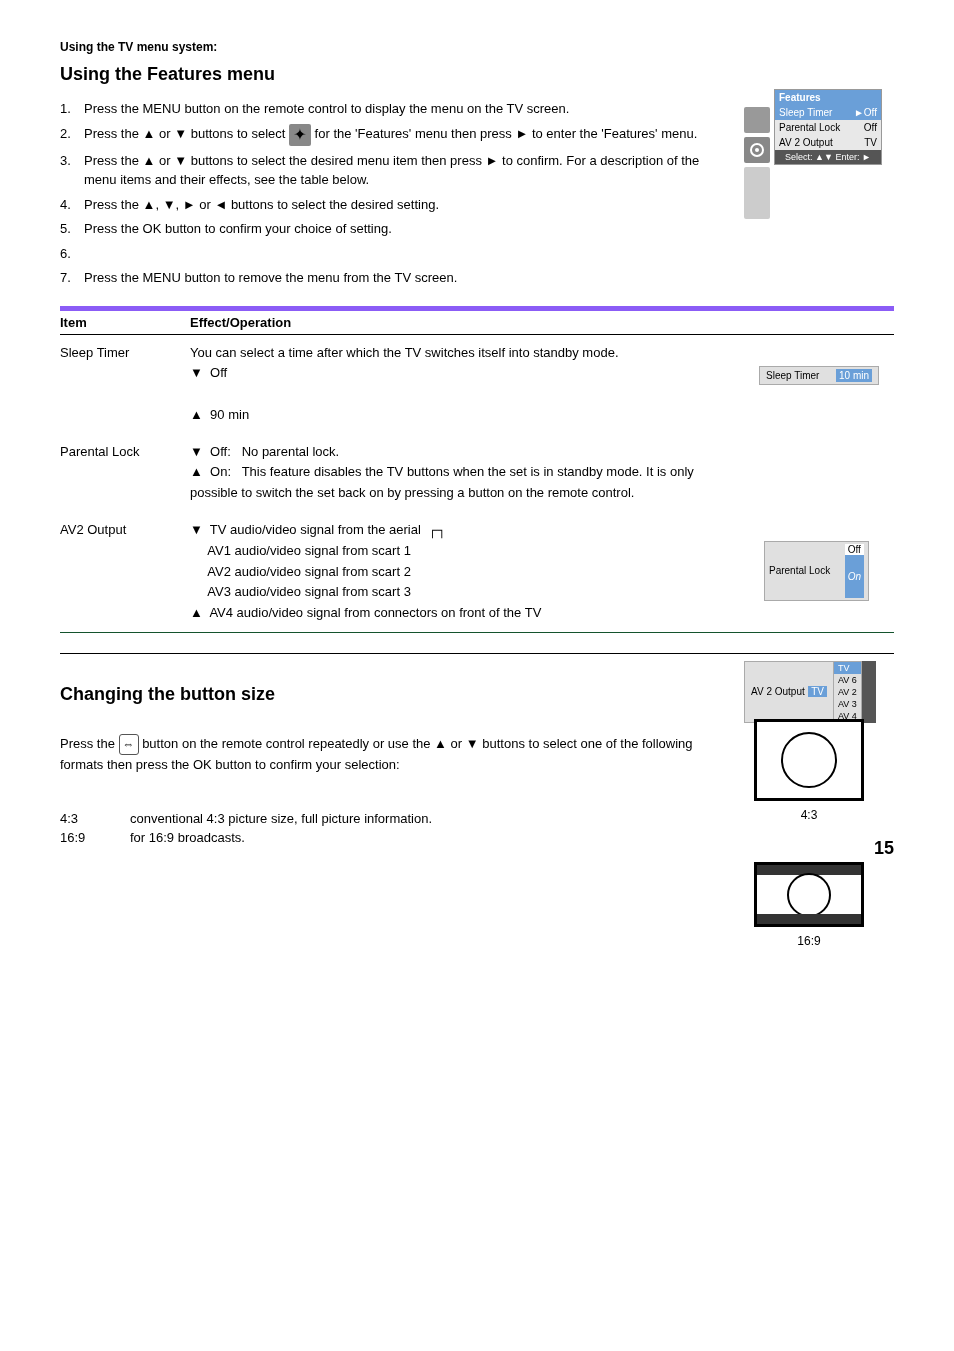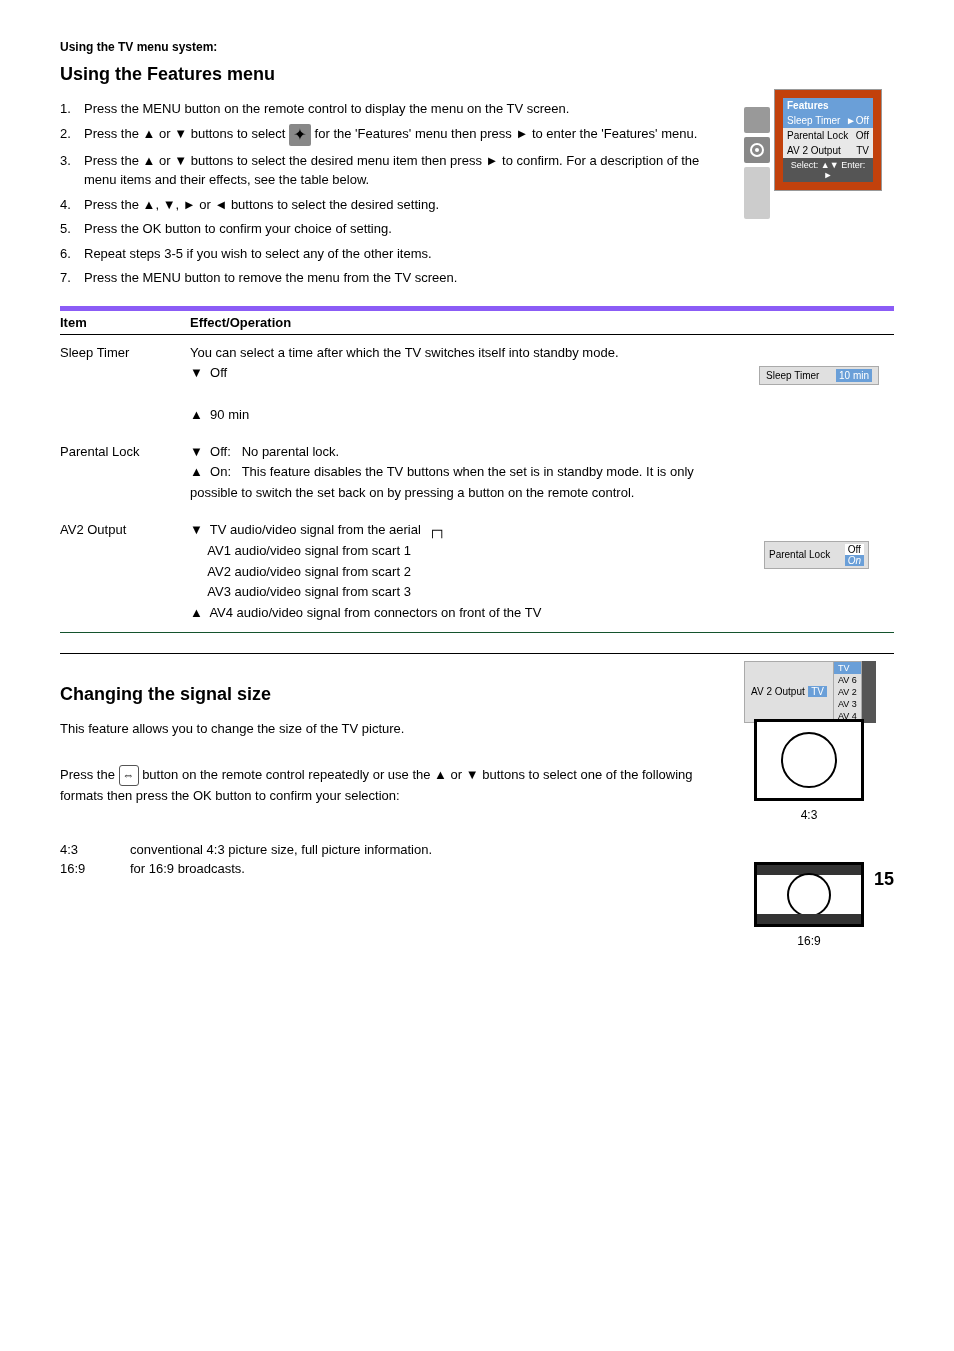--- a/index.html
+++ b/index.html
@@ -74,22 +74,22 @@
       width: 130px;
       font-weight: normal;
     }
     .feature-table tr.last-row td {
       border-bottom: 1px solid #14532d;
     }
 
     
     .menu-box {
       border: 1px solid #999;
-      background: #c2410c;
-      padding: 8px;
+      background: #5eead4;
+      padding: 0;
       font-size: 10px;
       width: 108px;
     }
     .menu-box-title {
       background: #6a9fd8;
       color: #fff;
       padding: 2px 4px;
       font-size: 10px;
       font-weight: bold;
     }
@@ -295,21 +295,20 @@
         <li>
             <span class="num">4.</span>
             <span>Press the <span class="tri-up"></span>, <span class="tri-down"></span>, <span class="tri-right"></span> or ◄ buttons to select the desired setting.</span>
           </li>
         <li>
             <span class="num">5.</span>
             <span>Press the OK button to confirm your choice of setting.</span>
           </li>
         <li>
             <span class="num">6.</span>
-            <span>Repeat steps 3-5 if you wish to select any of the other items.</span>
           </li>
         <li>
             <span class="num">7.</span>
             <span>Press the MENU button to remove the menu from the TV screen.</span>
           </li>
       </ol>
     </div>
 
     <div style="position:absolute; top:-10px; right:0; width:150px;">
       <div style="display:flex; align-items:flex-start; gap:4px;">
@@ -395,21 +394,21 @@
           <span class="highlight">10 min</span>
         </div>
       </div>
 
       <div style="position:absolute; top:235px; right:0; width:130px;">
         <div style="border:1px solid #aaa; background:#e0e0e0; font-size:10px; width:105px;">
           <div style="display:flex; justify-content:space-between; align-items:center; padding:2px 4px;">
             <span>Parental Lock</span>
             <div style="display:flex; flex-direction:column; font-size:10px;">
               <span style="background:#fff; padding:0 3px;">Off</span>
-              <span style="background:#6a9fd8; color:#fff; padding:0 3px;font-style:italic;">On</span>
+              <span style="background:#6a9fd8; color:#fff; padding:16px 3px;font-style:italic;">On</span>
             </div>
           </div>
         </div>
       </div>
 
       <div style="position:absolute; top:355px; right:-10px; width:160px;">
         <div class="av-menu-wrap">
           <div class="av-menu">
             <span>AV 2 Output</span>
             <span class="highlight" style="background:#6a9fd8; color:#fff; padding:0 3px; font-size:10px;">TV</span>
@@ -424,25 +423,24 @@
 
           <div style="width:14px; background:#555;"></div>
         </div>
       </div>
 
     </div>
 
     <hr class="divider">
 
     <div class="screen-section">
-      <h2>Changing the signal size</h2>
+      <h2>Changing the button size</h2>
 
       <div style="position:relative;">
         <div style="padding-right:185px;">
-          <p>This feature allows you to change the size of the TV picture.</p>
           <br>
           <p>Press the <span style="display:inline-block; border:1px solid #555; border-radius:3px; padding:0 3px; font-size:12px;">⇔</span> button on the remote control repeatedly or use the <span class="tri-up"></span> or <span class="tri-down"></span> buttons to select one of the following formats then press the OK button to confirm your selection:</p>
           <br>
           <ul class="format-list">
             <li>
                 <span class="code">4:3</span>
                 <span>conventional 4:3 picture size, full picture information.</span>
               </li>
             <li>
                 <span class="code">16:9</span>

